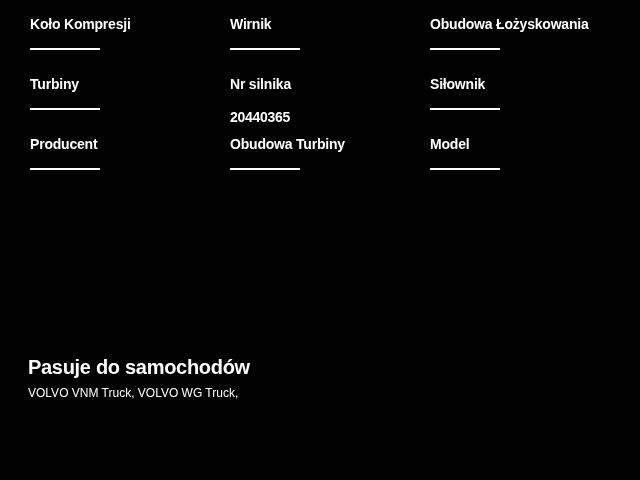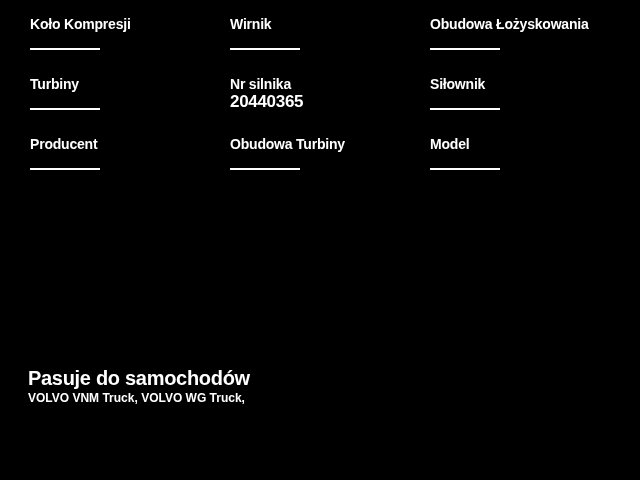--- a/index.html
+++ b/index.html
@@ -34,47 +34,47 @@
     white-space: nowrap;
     color: #ffffff;
   }
   .field-underline {
     width: 70px;
     height: 2px;
     background: #ffffff;
     margin-top: 17px;
   }
   .field-value {
-    font-size: 17px;
+    font-size: 14px;
     line-height: 21px;
     font-weight: bold;
     letter-spacing: -0.3px;
-    margin-top: 0;
+    margin-top: 16px;
     white-space: nowrap;
     color: #ffffff;
   }
   .fits-section {
     position: absolute;
     left: 28px;
-    top: 367px;
+    top: 356px;
   }
   .fits-heading {
     font-size: 20px;
     line-height: 23px;
     font-weight: bold;
     letter-spacing: -0.3px;
     margin: 0;
     white-space: nowrap;
     color: #ffffff;
   }
   .fits-vehicles {
     font-size: 12px;
     line-height: 13px;
-    font-weight: bold;
-    margin-top: 2px;
+    font-weight: normal;
+    margin-top: 8px;
     white-space: nowrap;
     color: #ffffff;
   }
 </style>
 </head>
 <body>
 
 <div class="spec-grid">
 
   <div class="cell">

